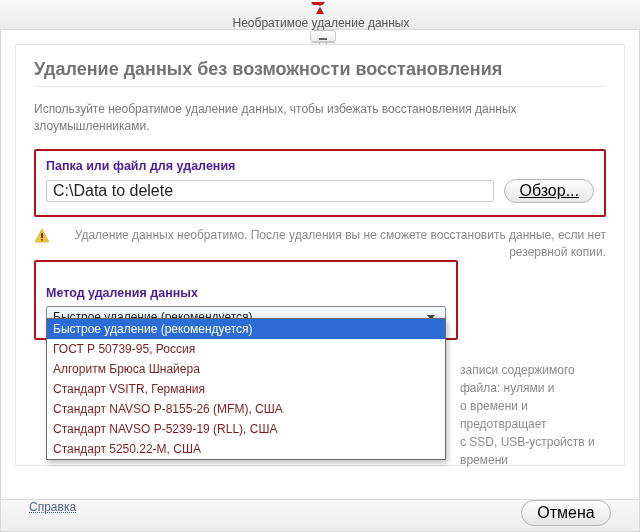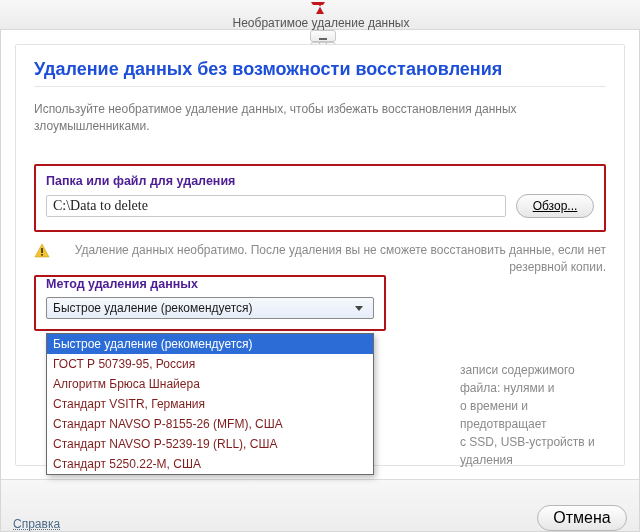--- a/index.html
+++ b/index.html
@@ -55,79 +55,78 @@
   }
   .panel {
     border:1px solid #e3e3e3;
     background:#fff;
     border-radius:2px;
     padding:14px 18px 14px 18px;
     height: 422px;
     position: relative;
   }
   h1.page-title {
-    font-size:18px; font-weight:600; color:#1d4ed8;
+    font-size:18px; font-weight:600; color:#737373;
     margin:0 0 6px 0;
   }
   .hr {
     border-top:1px solid #e6e6e6;
     margin:6px 0 14px 0;
   }
   .intro {
     color:#7a7a7a;
     line-height:1.45;
-    margin-bottom:28px;
+    margin-bottom:13px;
   }
   .group-highlight {
     border:2px solid #b01217;
     border-radius:2px;
     padding:8px 10px 12px 10px;
     margin-bottom:10px;
   }
   .group-label {
     font-weight:700;
     color:#4c1d95;
     margin-bottom:6px;
     font-size:12.5px;
   }
   .file-row { display:flex; gap:10px; align-items:center; }
   .filepath {
     flex:1;
     height:22px;
     border:1px solid #c9c9c9;
     border-radius:2px;
     padding:0 6px;
-    font-size:14px;
+    font-size:16px;
     background:#fff;
     color:#222;
-    font-family:Liberation Serif, serif;
   }
   .browse-btn {
     min-width:78px; height:24px;
     border:1px solid #b3b3b3;
     background:linear-gradient(#fdfdfd,#e7e7e7);
     border-radius:12px;
-    font-size:12px;
+    font-size:16px;
     text-decoration:underline;
     padding:0 14px;
     cursor:pointer;
   }
   .warning {
     display:flex; gap:16px; color:#8a8a8a; line-height:1.4;
     align-items:flex-start;
     text-align:right;
   }
   .warning .icn {
     flex-shrink:0; width:16px; height:16px; margin-top:1px;
   }
   .method-box {
     border:2px solid #b01217;
     border-radius:2px;
-    padding:0 10px 10px 10px;
-    width:352px;
+    padding:24px 10px 10px 10px;
+    width:424px;
     position:relative;
   }
   .select-closed {
     height:22px;
     border:1px solid #8a8a8a;
     background:linear-gradient(#f6f9fd,#e6edf8);
     border-radius:2px;
     display:flex; align-items:center; justify-content:space-between;
     padding:0 6px 0 6px;
     font-size:12px;
@@ -178,25 +177,25 @@
     border-radius:14px;
     font-size:12px;
     padding:0 22px;
     cursor:pointer;
   }
 
   
   .footer {
     position:absolute;
     left:0; right:0; bottom:0;
-    height:52px;
+    height:32px;
     background:linear-gradient(#f7f7f7,#ededed);
     border-top:1px solid #dcdcdc;
-    display:flex; align-items:flex-end; justify-content:space-between;
-    padding:0 12px;
+    display:flex; align-items:flex-start; justify-content:space-between;
+    padding:0 28px;
   }
   .footer .help {
     color:#4d6a88;
     text-decoration:underline dotted;
     cursor:pointer;
   }
   .footer .cancel {
     min-width:90px; height:26px;
     border:1px solid #b7b7b7;
     background:linear-gradient(#fefefe,#e7e7e7);
@@ -275,21 +274,21 @@
             <div class="opt">Стандарт VSITR, Германия</div>
             <div class="opt">Стандарт NAVSO P-8155-26 (MFM), США</div>
             <div class="opt">Стандарт NAVSO P-5239-19 (RLL), США</div>
             <div class="opt">Стандарт 5250.22-M, США</div>
           </div>
       </div>
 
       <div class="behind-text">
         <div>записи содержимого файла: нулями и</div>
         <div>о времени и предотвращает</div>
-        <div>с SSD, USB-устройств и удаления</div>
+        <div>с SSD, USB-устройств и времени</div>
       </div>
 
       <button class="delete-btn">Удалить</button>
     </div>
 
     <div class="footer">
       <span class="help">Справка</span>
       <button class="cancel">Отмена</button>
     </div>
   </div>

